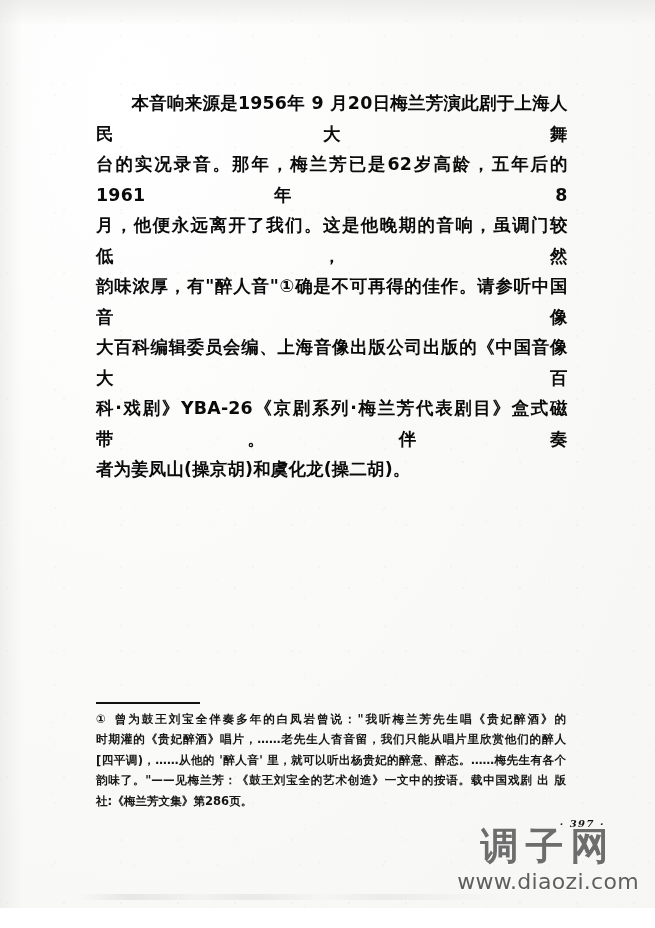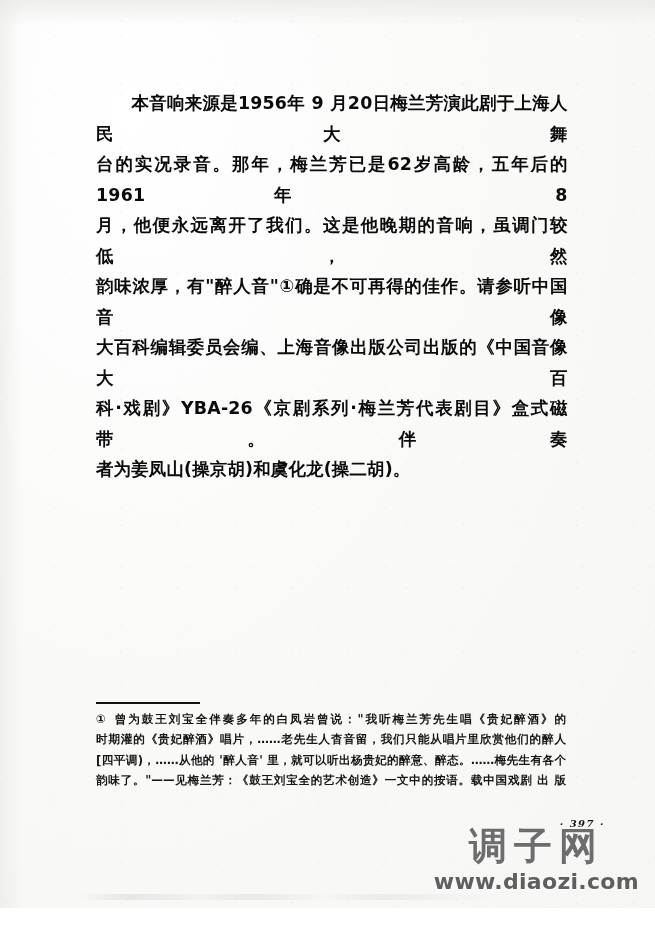--- a/index.html
+++ b/index.html
@@ -131,21 +131,21 @@
     font-weight: bold;
     letter-spacing: 7px;
     color: #6d6d6d;
     line-height: 1.12;
     font-family: "DejaVu Sans", sans-serif;
     text-shadow: 0 1px 0 rgba(255,255,255,.85);
   }
   .wm-url {
     margin-top: 1px;
     font-size: 22px;
-    font-weight: bold;
+    font-weight: normal;
     letter-spacing: .3px;
     color: #5f5f5f;
     font-family: "DejaVu Sans", sans-serif;
     text-shadow: 0 1px 0 rgba(255,255,255,.85);
   }
 
   
   .scan-smudge {
     position: absolute;
     left: 80px;
@@ -199,20 +199,21 @@
 
   <div class="footnote-rule"></div>
 
   <div class="footnote-block">
     <div class="fn-line justify">
       <span class="fn-marker">①</span><span>曾为鼓王刘宝全伴奏多年的白凤岩曾说："我听梅兰芳先生唱《贵妃醉酒》的</span>
     </div>
     <div class="fn-line justify">时期灌的《贵妃醉酒》唱片，……老先生人杳音留，我们只能从唱片里欣赏他们的醉人</div>
     <div class="fn-line justify">[四平调)，……从他的 '醉人音' 里，就可以听出杨贵妃的醉意、醉态。……梅先生有各个</div>
     <div class="fn-line justify">韵味了。"——见梅兰芳：《鼓王刘宝全的艺术创造》一文中的按语。载中国戏剧 出 版</div>
+    <div class="fn-line justify last">社:《梅兰芳文集》第286页。</div>
   </div>
 
   <div class="page-number">· 397 ·</div>
 
   <div class="watermark">
     <div class="wm-cn">调子网</div>
     <div class="wm-url">www.diaozi.com</div>
   </div>
 
   <div class="scan-smudge"></div>

